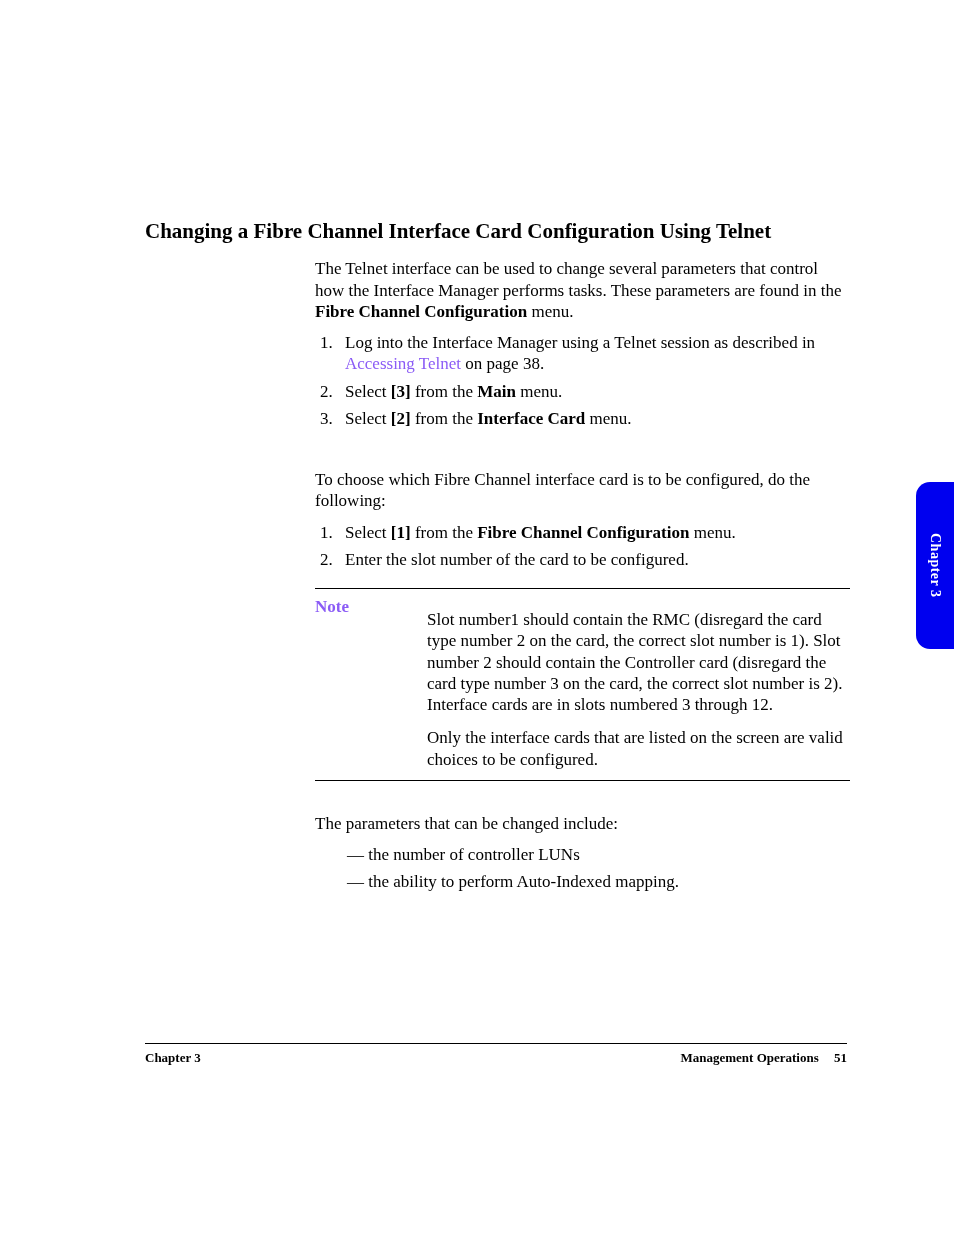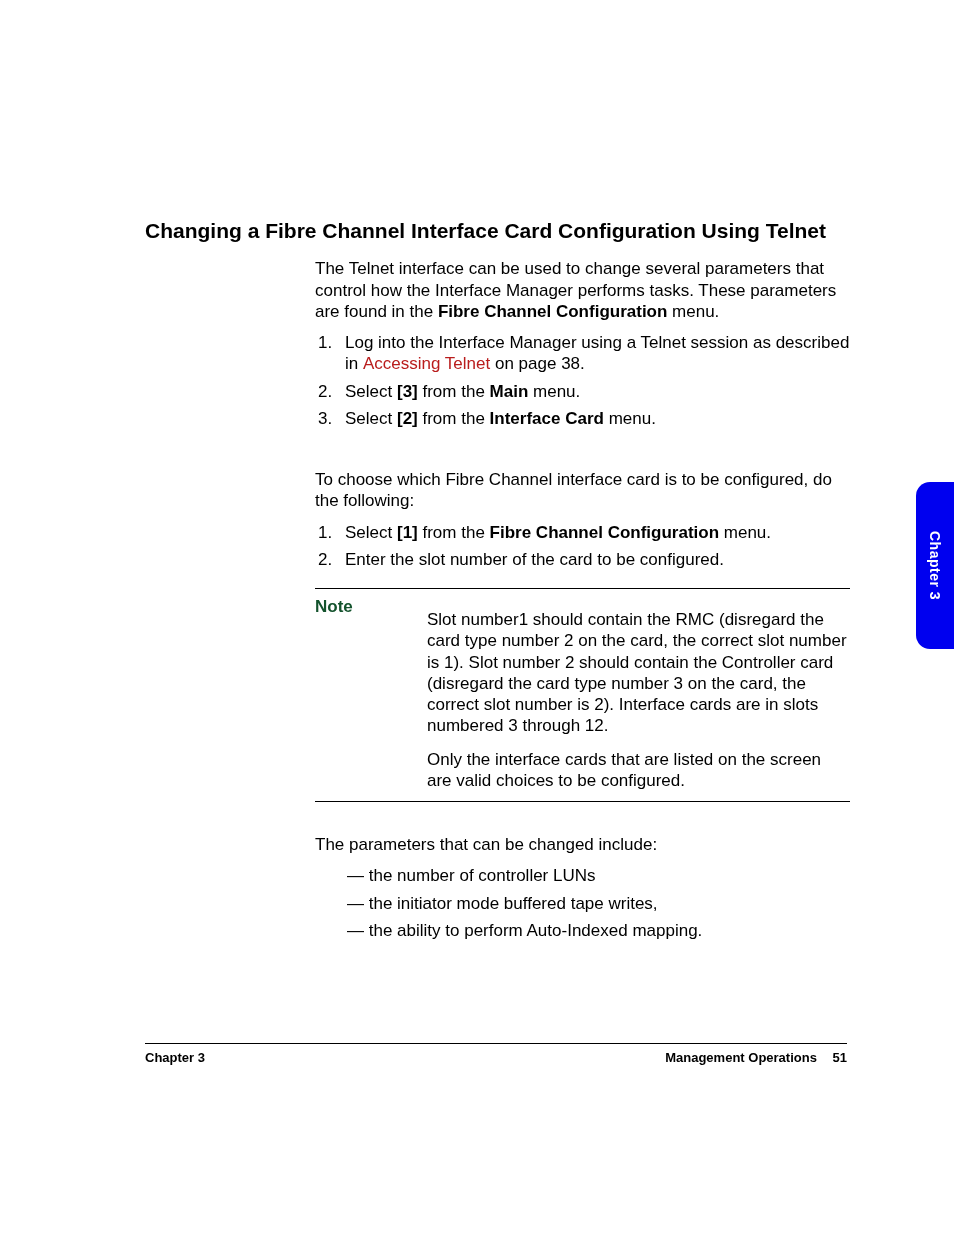--- a/index.html
+++ b/index.html
@@ -13,20 +13,21 @@
     font-size: 17px;
     line-height: 1.2;
     position: relative;
   }
   .page {
     position: relative;
     width: 954px;
     height: 987px;
     box-sizing: border-box;
     padding: 7px;
+    font-family: Liberation Serif, serif;
   }
   .content-col {
     position: absolute;
     left: 145px;
     top: 218px;
     width: 705px;
   }
   h2.section-heading {
     font-size: 21px;
     font-weight: 700;
@@ -35,21 +36,21 @@
   }
   .body-block {
     margin-left: 170px;
   }
   .body-block p {
     margin: 0 0 10px 0;
     line-height: 1.25;
   }
   .semi { font-weight: 600; }
   .link-magenta {
-    color: #b91c1c;
+    color: #8b5cf6;
     font-weight: 500;
   }
   ol.steps {
     margin: 0 0 8px 0;
     padding-left: 22px;
   }
   ol.steps li {
     padding-left: 8px;
     margin-bottom: 6px;
     line-height: 1.25;
@@ -61,21 +62,21 @@
     padding: 8px 0 10px 0;
   }
   .note-row {
     display: flex;
     align-items: flex-start;
     gap: 0;
   }
   .note-label {
     width: 112px;
     flex-shrink: 0;
-    color: #14532d;
+    color: #8b5cf6;
     font-weight: 700;
   }
   .note-body p {
     margin: 12px 0 10px 0;
     line-height: 1.25;
   }
   .note-body p:last-child { margin-bottom: 0; }
   ul.dash-list {
     list-style: none;
     margin: 4px 0 0 0;
@@ -180,21 +181,20 @@
           <div class="note-body">
             <p>Slot number1 should contain the RMC (disregard the card type number 2 on the card, the correct slot number is 1). Slot number 2 should contain the Controller card (disregard the card type number 3 on the card, the correct slot number is 2). Interface cards are in slots numbered 3 through 12.</p>
             <p>Only the interface cards that are listed on the screen are valid choices to be configured.</p>
           </div>
         </div>
       </div>
 
       <p style="margin-top:32px">The parameters that can be changed include:</p>
       <ul class="dash-list">
         <li>the number of controller LUNs</li>
-        <li>the initiator mode buffered tape writes,</li>
         <li>the ability to perform Auto-Indexed mapping.</li>
       </ul>
     </div>
 
   </div>
 
   <div class="side-tab">
     <span class="vtext">Chapter 3</span>
   </div>
 

